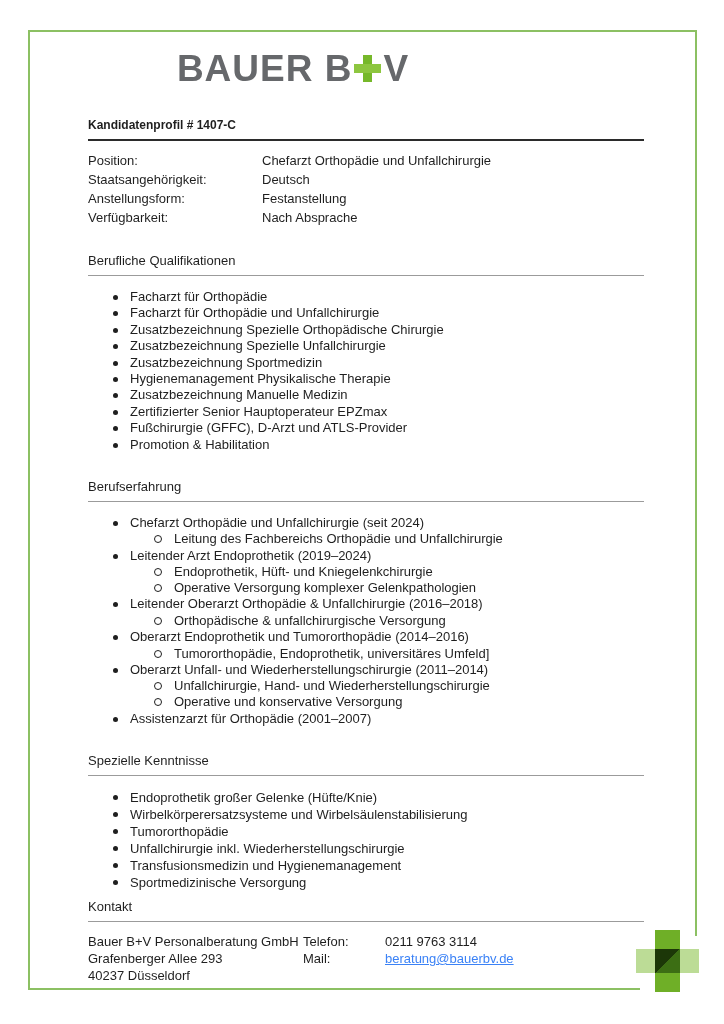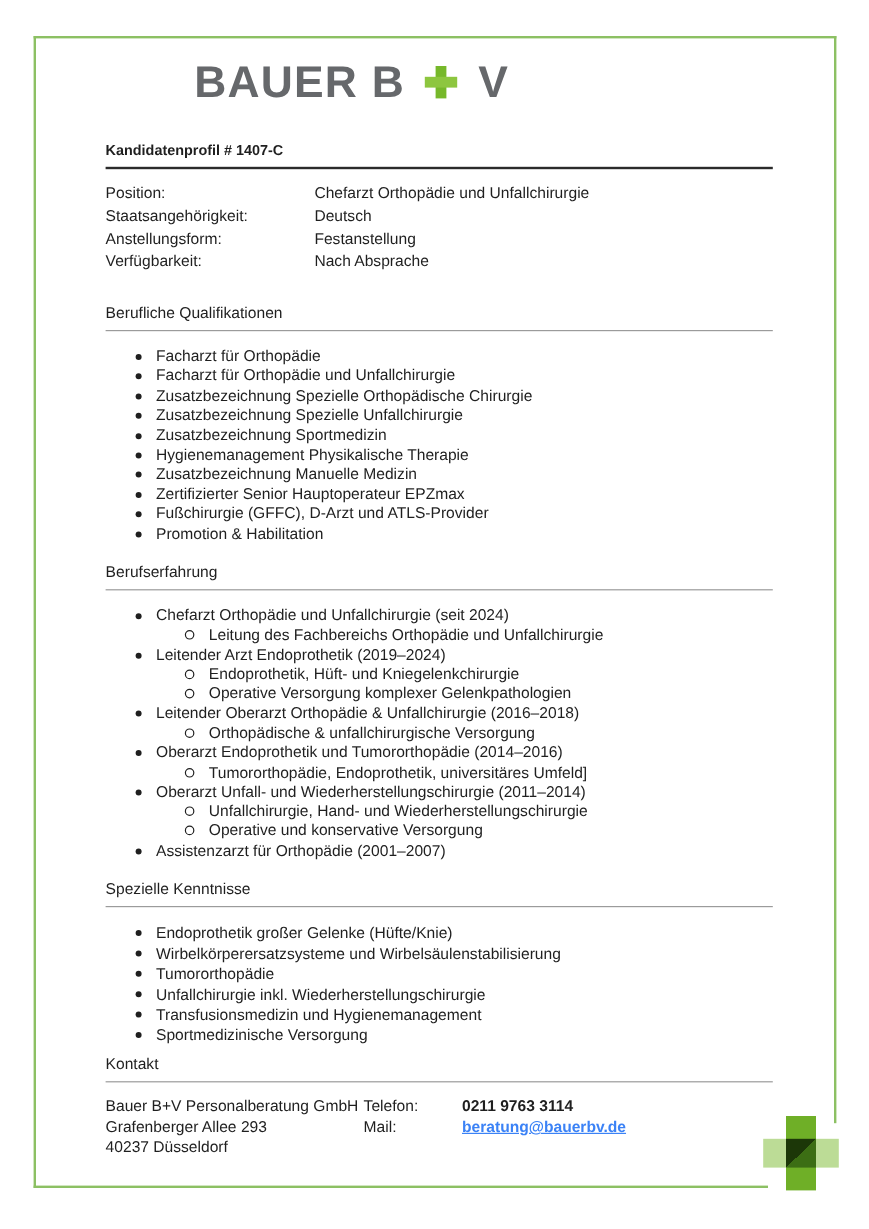--- a/index.html
+++ b/index.html
@@ -9,52 +9,52 @@
     -webkit-font-smoothing:antialiased;
   }
   
   .frame{position:absolute;background:#8cc063;}
   .frame-top{left:28px;top:30px;width:669px;height:2px;}
   .frame-left{left:28px;top:30px;width:2px;height:960px;}
   .frame-right{left:695px;top:30px;width:2px;height:906px;}
   .frame-bottom{left:28px;top:988px;width:612px;height:2px;}
 
   
-  .logo{position:absolute;left:0;top:50px;width:586px;display:flex;justify-content:center;align-items:center;gap:17px;}
+  .logo{position:absolute;left:0;top:50px;width:586px;display:flex;justify-content:center;align-items:center;gap:2px;}
   .logo-text{font-size:37px;font-weight:bold;color:#66686b;letter-spacing:1px;line-height:1;}
   .logo-plus{position:relative;width:27px;height:27px;display:inline-block;}
   .lp-v{position:absolute;left:9px;top:0;width:9px;height:27px;background:#76b82a;}
   .lp-h{position:absolute;left:0;top:9px;width:27px;height:9px;background:#8dc63f;}
 
   
   .content{position:absolute;left:88px;top:118px;width:556px;font-size:13px;}
 
   .profile-heading{font-size:12px;font-weight:bold;margin:0;padding-bottom:7px;border-bottom:2px solid #2b2b2b;}
 
   .info{margin-top:10px;}
   .info-row{display:flex;line-height:19px;}
   .info-label{width:174px;flex:0 0 174px;}
 
-  .section{margin-top:16px;}
+  .section{margin-top:26px;}
   .section-first{margin-top:26px;}
   .section-contact{margin-top:8px;}
   .section-title{font-size:13px;font-weight:normal;margin:0;padding-bottom:7px;border-bottom:1.5px solid #9b9b9b;}
 
   ul.blist{list-style:none;margin:13px 0 0 0;padding:0;}
   ul.blist li{position:relative;line-height:16.4px;padding-left:42px;}
   ul.blist.wide li{line-height:17px;}
   ul.blist li.l2{padding-left:86px;line-height:16.2px;}
   .b1{position:absolute;left:25px;top:6px;width:5px;height:5px;border-radius:50%;background:#1f1f1f;}
   .b2{position:absolute;left:66px;top:4px;width:6px;height:6px;border-radius:50%;border:1.2px solid #1f1f1f;background:transparent;}
 
   
   .contact-grid{display:flex;margin-top:11px;line-height:17px;}
   .contact-address{width:215px;flex:0 0 215px;}
   .contact-labels{width:82px;flex:0 0 82px;}
-  .contact-values{flex:1;font-weight:bold;}
+  .contact-values{flex:1;}
   a.mail-link{color:#3b82f6;text-decoration:underline;}
 
   
   .cross{position:absolute;left:0;top:0;}
   .cross-v{position:absolute;left:655px;top:930px;width:25px;height:62px;background:#6faf27;}
   .cross-h{position:absolute;left:636px;top:949px;width:63px;height:24px;background:#bcdc96;}
   .cross-c{position:absolute;left:655px;top:949px;width:25px;height:24px;
     background:linear-gradient(to bottom right,#1c3708 0%,#1c3708 50%,#3c6e14 50%,#3c6e14 100%);}
 </style>
 </head>

